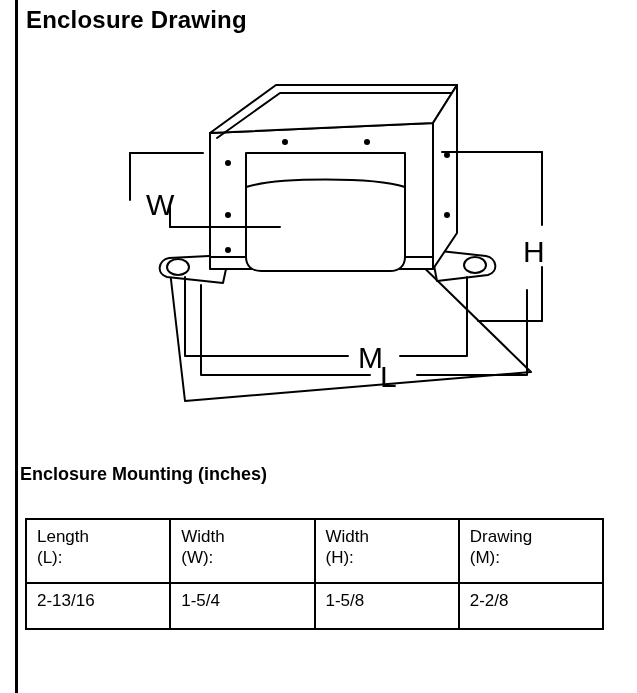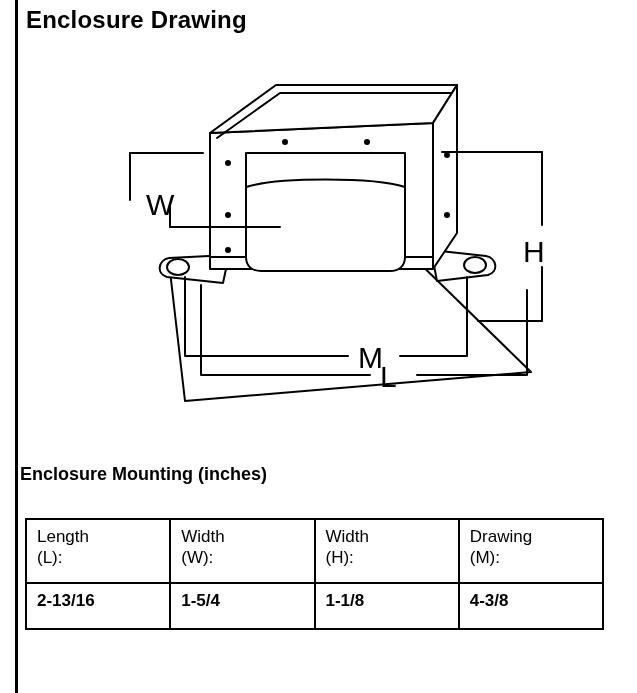--- a/index.html
+++ b/index.html
@@ -66,21 +66,20 @@
     padding: 6px 10px 8px 10px;
     font-size: 17px;
     vertical-align: top;
     line-height: 1.25;
   }
   table.dims td.header-cell {
     height: 48px;
   }
   table.dims td.value-cell {
     height: 30px;
-    font-weight: bold;
   }
   .hdr-line {
     display: block;
   }
 </style>
 </head>
 <body>
 
 <div class="page">
 
@@ -182,19 +181,19 @@
           <span class="hdr-line">(H):</span>
         </td>
         <td class="header-cell">
           <span class="hdr-line">Drawing</span>
           <span class="hdr-line">(M):</span>
         </td>
       </tr>
       <tr>
         <td class="value-cell">2-13/16</td>
         <td class="value-cell">1-5/4</td>
-        <td class="value-cell">1-1/8</td>
-        <td class="value-cell">4-3/8</td>
+        <td class="value-cell">1-5/8</td>
+        <td class="value-cell">2-2/8</td>
       </tr>
     </tbody>
   </table>
 
 </div>
 
 </body></html>

